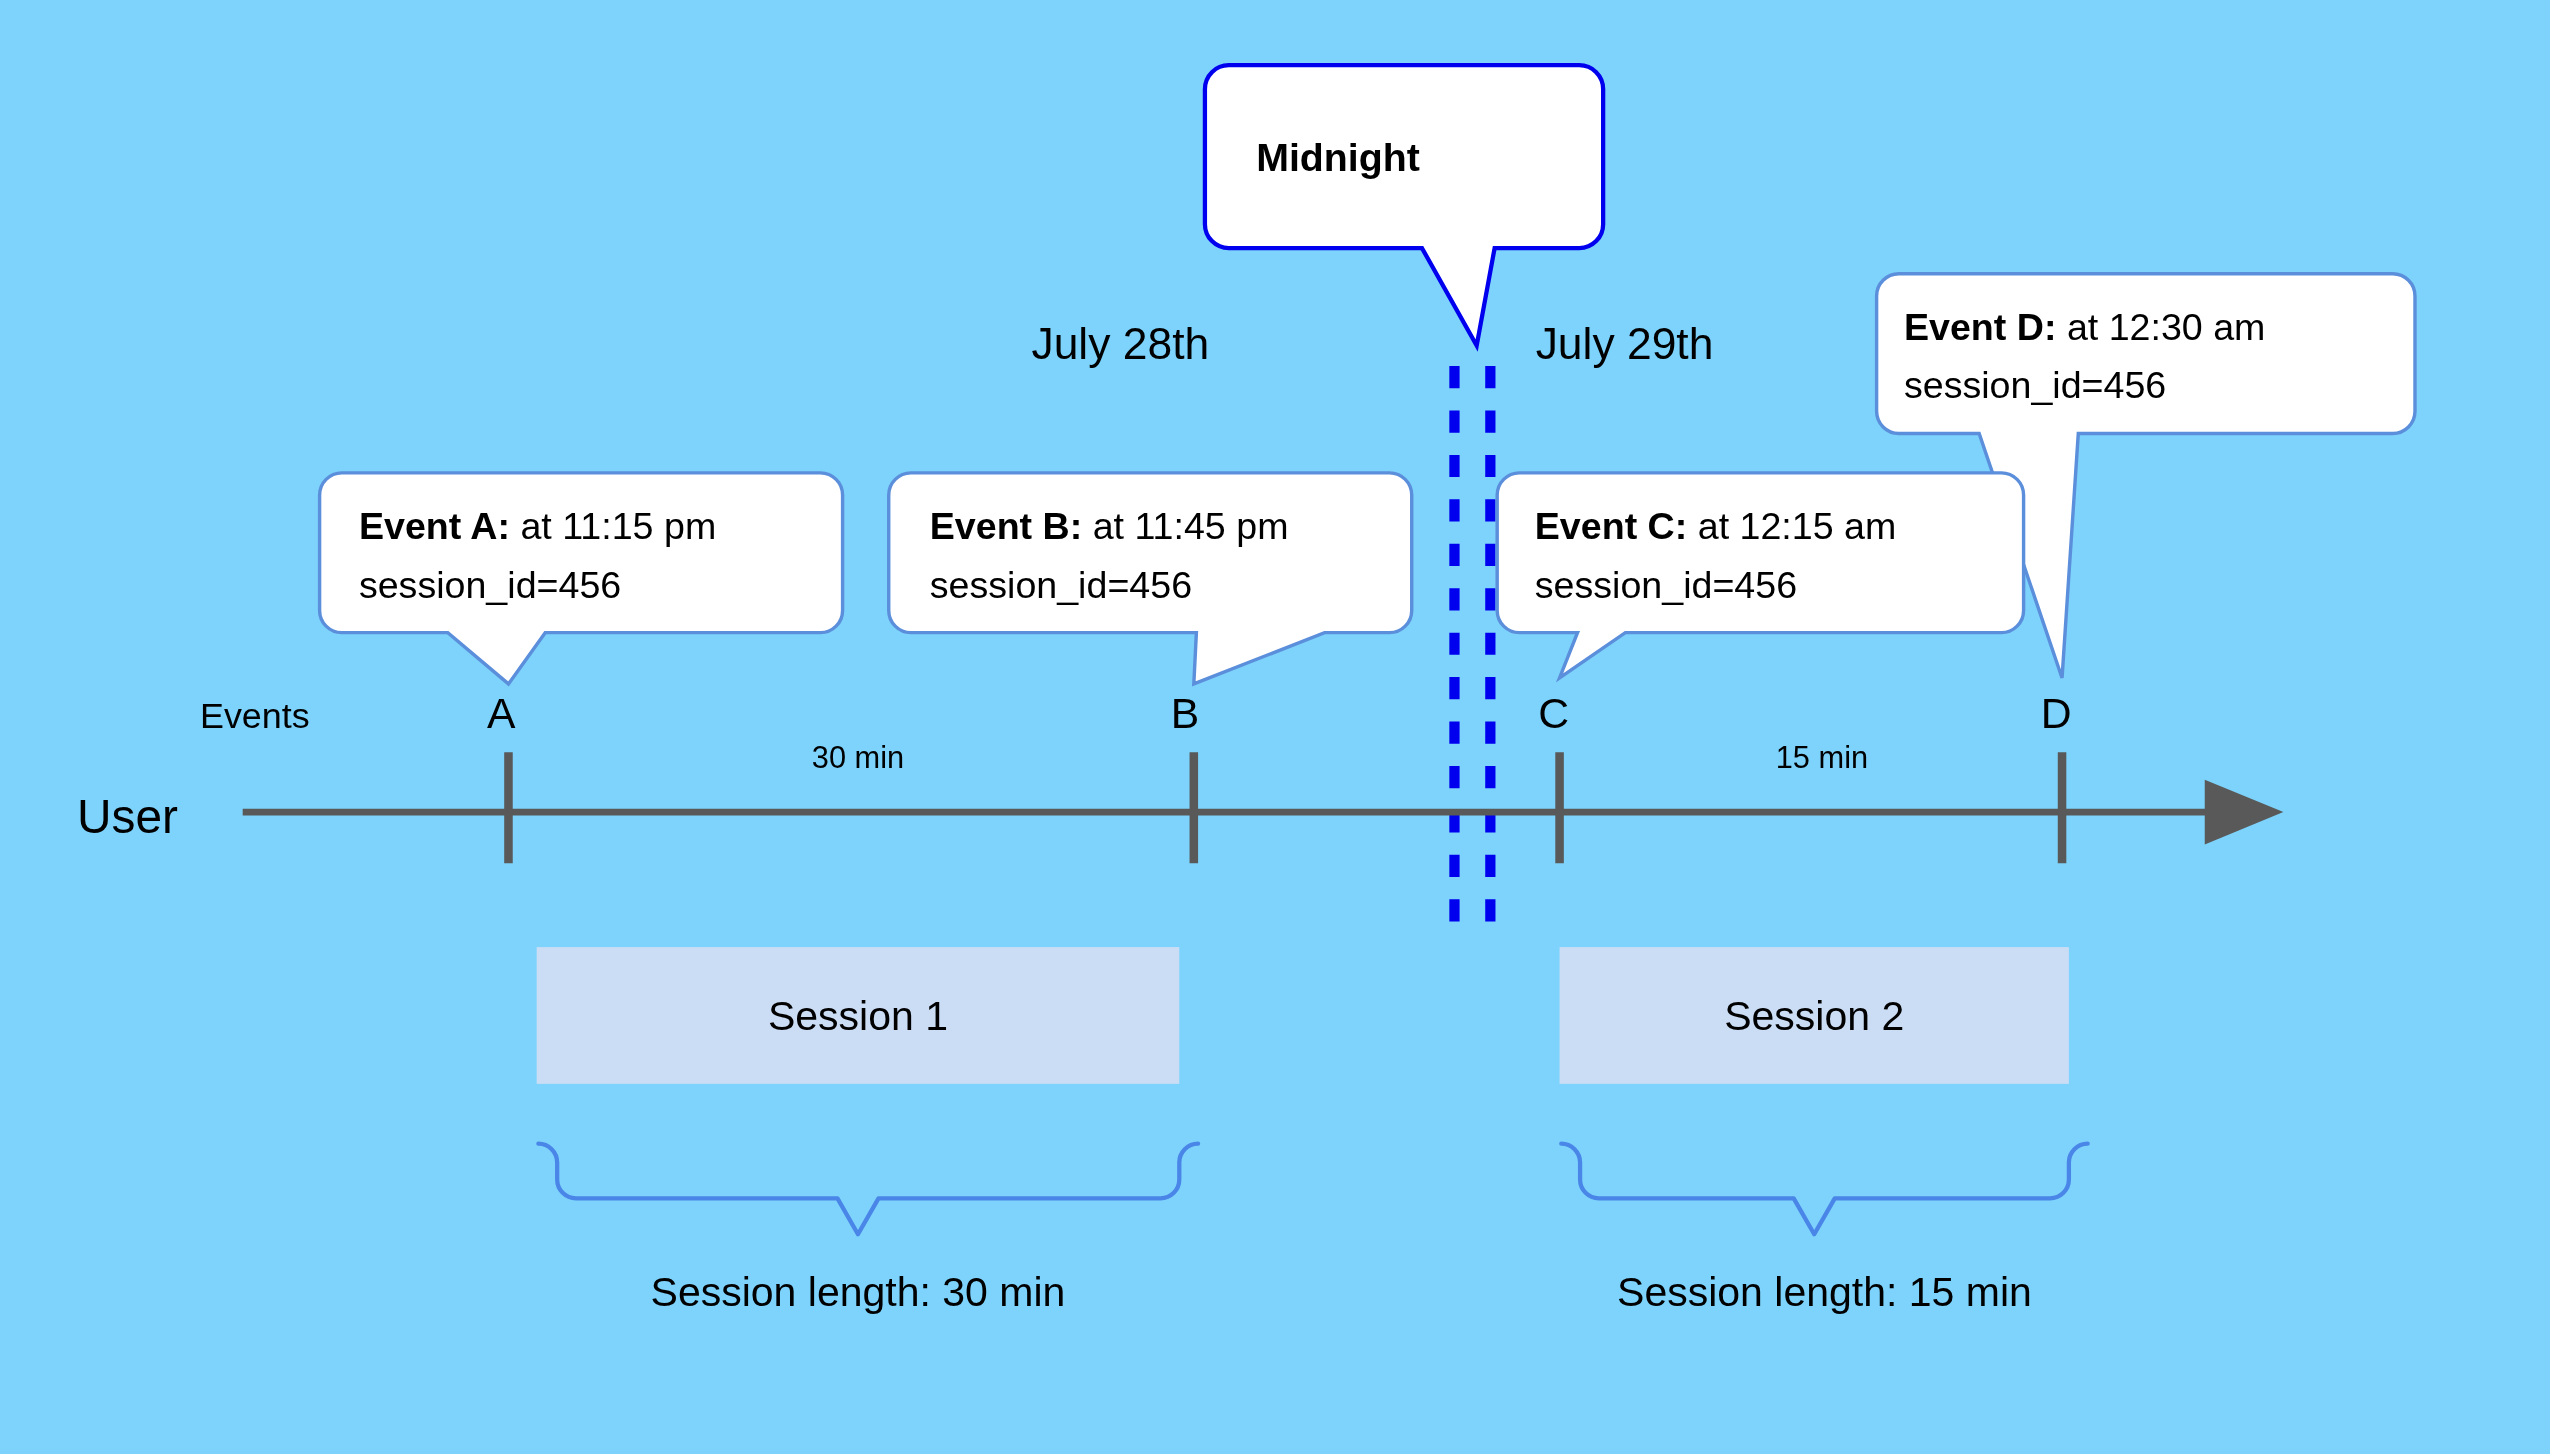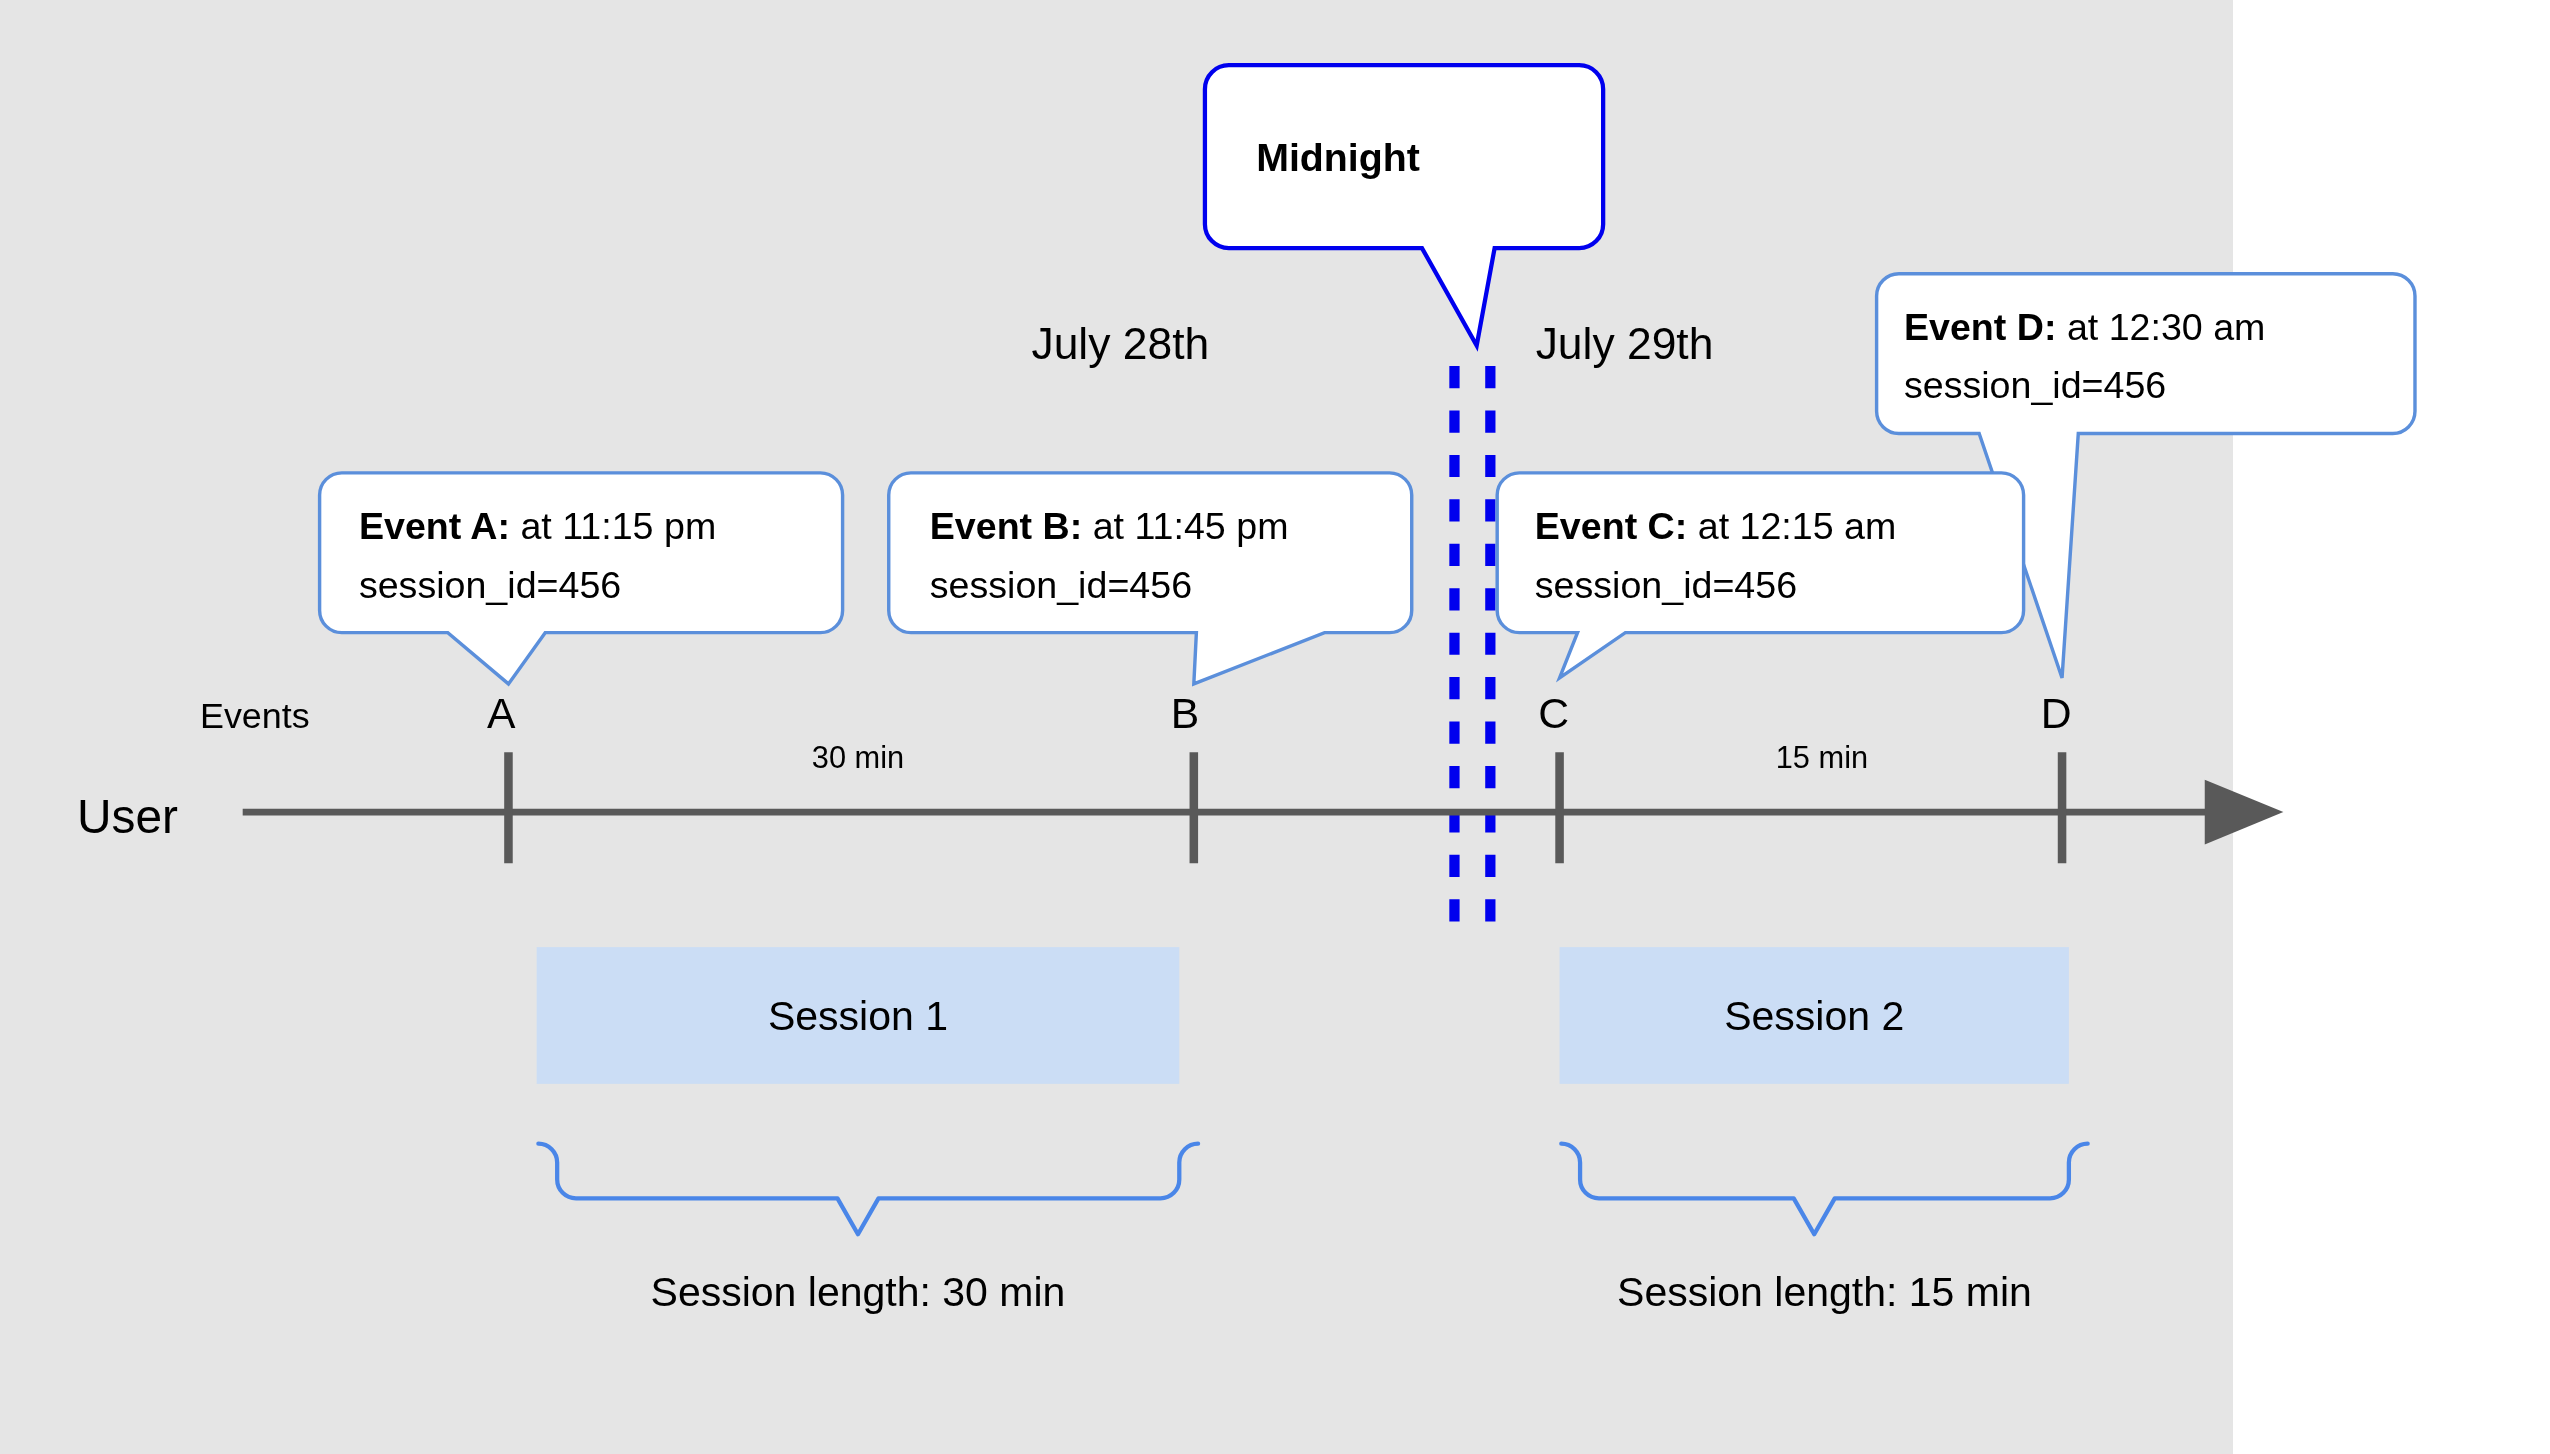--- a/index.html
+++ b/index.html
@@ -8,23 +8,23 @@
     background: #ffffff;
   }
   body {
     width: 2550px;
     height: 1455px;
     font-family: "Liberation Sans", sans-serif;
     overflow: hidden;
   }
   #diagram-root {
     position: relative;
-    width: 2233px;
+    width: 2550px;
     height: 1455px;
-    background: #e5e5e5;
+    background: #7dd3fc;
   }
   svg.layer {
     position: absolute;
     top: 0;
     left: 0;
     width: 2550px;
     height: 1455px;
   }
   .txt {
     fill: #000000;

